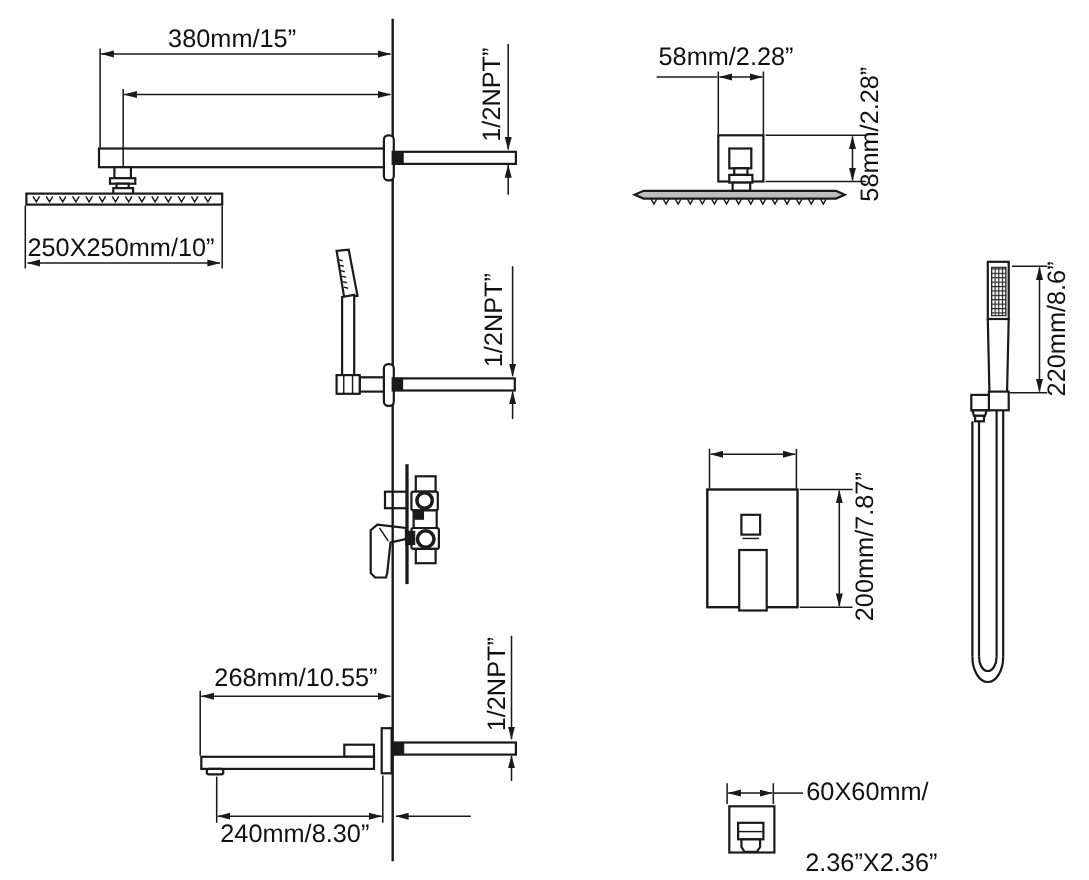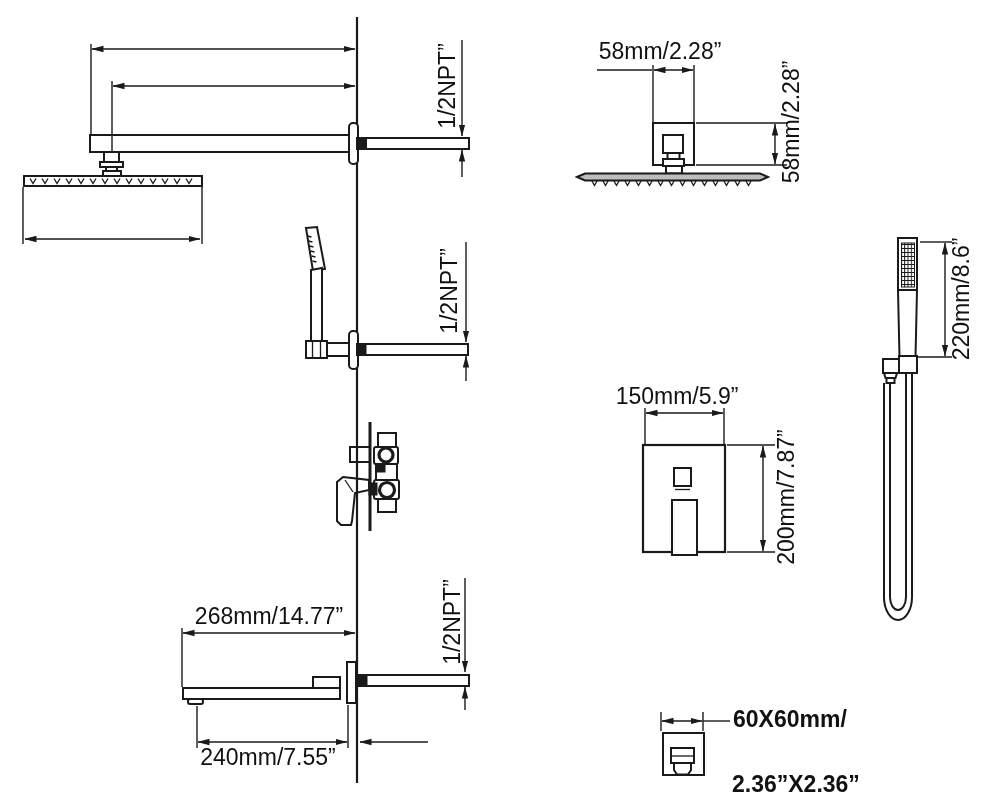--- a/index.html
+++ b/index.html
@@ -15,21 +15,21 @@
   .comp .nofill{ fill:none; }
   .comp .fdark { fill:var(--line); stroke-width:1; }
   .dim   { stroke:var(--line); stroke-width:1.4; fill:none; }
   .wall  { stroke:var(--line); stroke-width:2.2; fill:none; }
   .lbl {
     position:absolute; font-size:23px; line-height:25px; white-space:nowrap;
     color:#111; text-align:center;
   }
   .lbl.h { width:200px; }
   .lbl.v { transform:translate(-50%,-50%) rotate(-90deg); }
-  .lbl.left { text-align:left;font-weight:bold; }
+  .lbl.left { text-align:left; }
 </style>
 </head>
 <body>
 
 <div class="stage">
 
   <svg width="990" height="800" viewBox="0 0 990 800">
     <defs>
       <marker id="arr" viewBox="0 0 12 8" markerWidth="12" markerHeight="8" refX="11.5" refY="4" orient="auto-start-reverse" markerUnits="userSpaceOnUse">
         <path d="M0 0.8 L12 4 L0 7.2 Z" fill="#1a1a1a"></path>
@@ -175,32 +175,33 @@
       <line x1="465" y1="578" x2="465" y2="672" marker-end="url(#arr)"></line>
       <line x1="465" y1="687" x2="465" y2="710" marker-start="url(#arr)"></line>
 
       <path d="M661 712 V731"></path>
       <path d="M703 712 V731"></path>
       <line x1="662" y1="721" x2="702" y2="721" marker-start="url(#arr)" marker-end="url(#arr)"></line>
       <path d="M703 721 H730"></path>
     </g>
   </svg>
 
+  <div class="lbl h" style="left:111px;top:23px">380mm/15”</div>
+  <div class="lbl h" style="left:10px;top:213px">250X250mm/10”</div>
   <div class="lbl v" style="left:447px;top:86px">1/2NPT”</div>
 
   <div class="lbl h" style="left:560px;top:39px">58mm/2.28”</div>
   <div class="lbl v" style="left:791px;top:122px">58mm/2.28”</div>
 
   <div class="lbl v" style="left:449px;top:291px">1/2NPT”</div>
 
-  <div class="lbl h" style="left:577px;top:384px">150mm/5.9”</div>
   <div class="lbl v" style="left:786px;top:497px">200mm/7.87”</div>
 
   <div class="lbl v" style="left:961px;top:299px">220mm/8.6”</div>
 
-  <div class="lbl h" style="left:169px;top:604px">268mm/14.77”</div>
-  <div class="lbl h" style="left:168px;top:745px">240mm/7.55”</div>
+  <div class="lbl h" style="left:169px;top:604px">268mm/10.55”</div>
+  <div class="lbl h" style="left:168px;top:745px">240mm/8.30”</div>
   <div class="lbl v" style="left:452px;top:622px">1/2NPT”</div>
 
   <div class="lbl left" style="left:733px;top:707px">60X60mm/</div>
   <div class="lbl left" style="left:732px;top:772px">2.36”X2.36”</div>
 
 </div>
 
 </body></html>

